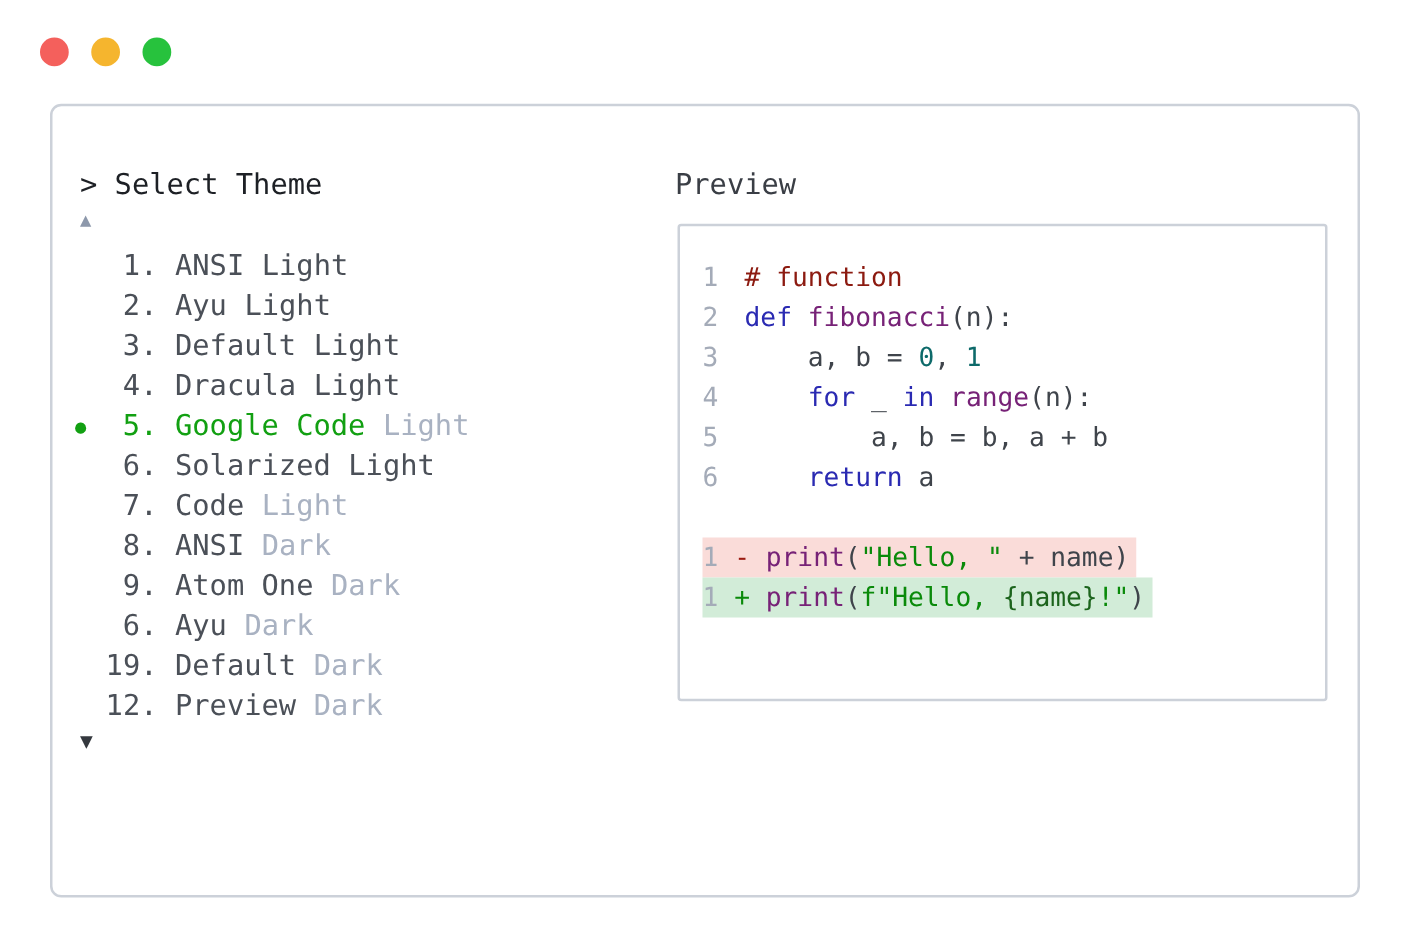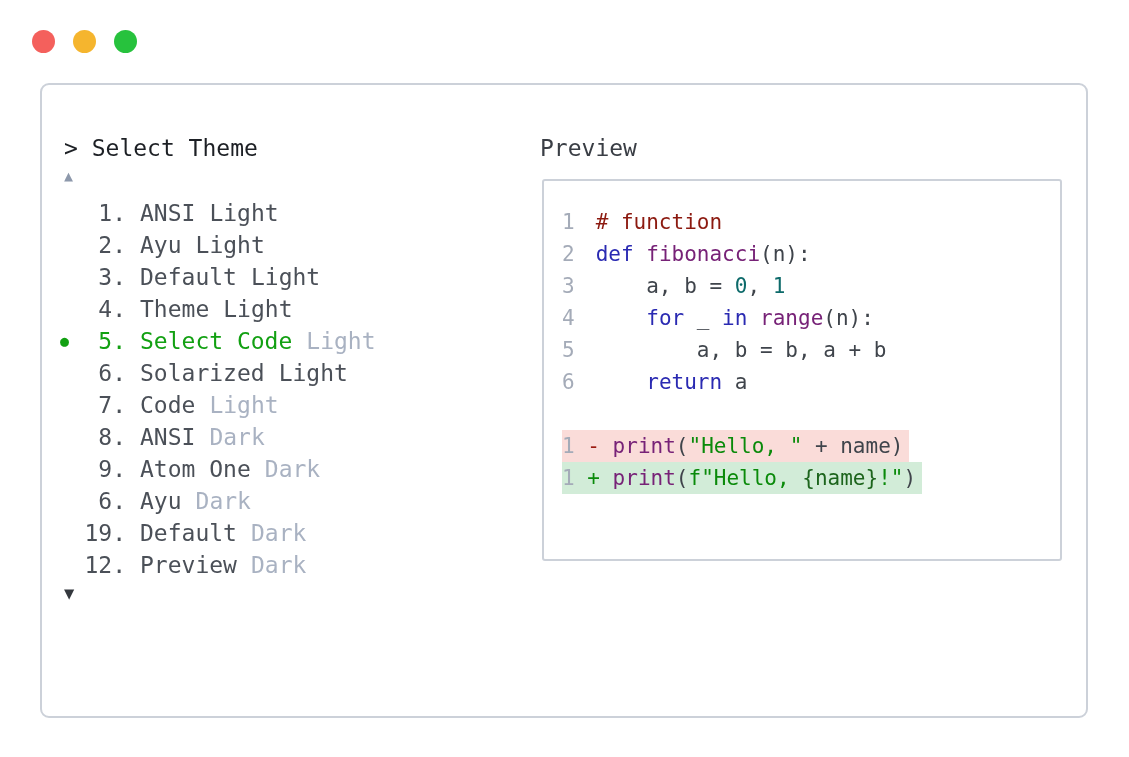--- a/index.html
+++ b/index.html
@@ -81,22 +81,22 @@
   <span class="t-green"></span>
 </div>
 
 <div class="panel">
   <div class="prompt">&gt; Select Theme</div>
   <div class="scroll-up">▲</div>
   <div class="theme-list">
       <div class="row"><span class="bullet"></span><span class="num">1.</span><span class="name">ANSI</span><span class="variant">Light</span></div>
       <div class="row"><span class="bullet"></span><span class="num">2.</span><span class="name">Ayu</span><span class="variant">Light</span></div>
       <div class="row"><span class="bullet"></span><span class="num">3.</span><span class="name">Default</span><span class="variant">Light</span></div>
-      <div class="row"><span class="bullet"></span><span class="num">4.</span><span class="name">Theme</span><span class="variant">Light</span></div>
-      <div class="row selected"><span class="bullet">●</span><span class="num">5.</span><span class="name">Select Code</span><span class="variant muted">Light</span></div>
+      <div class="row"><span class="bullet"></span><span class="num">4.</span><span class="name">Dracula</span><span class="variant">Light</span></div>
+      <div class="row selected"><span class="bullet">●</span><span class="num">5.</span><span class="name">Google Code</span><span class="variant muted">Light</span></div>
       <div class="row"><span class="bullet"></span><span class="num">6.</span><span class="name">Solarized</span><span class="variant">Light</span></div>
       <div class="row"><span class="bullet"></span><span class="num">7.</span><span class="name">Code</span><span class="variant muted">Light</span></div>
       <div class="row"><span class="bullet"></span><span class="num">8.</span><span class="name">ANSI</span><span class="variant muted">Dark</span></div>
       <div class="row"><span class="bullet"></span><span class="num">9.</span><span class="name">Atom One</span><span class="variant muted">Dark</span></div>
       <div class="row"><span class="bullet"></span><span class="num">6.</span><span class="name">Ayu</span><span class="variant muted">Dark</span></div>
       <div class="row"><span class="bullet"></span><span class="num">19.</span><span class="name">Default</span><span class="variant muted">Dark</span></div>
       <div class="row"><span class="bullet"></span><span class="num">12.</span><span class="name">Preview</span><span class="variant muted">Dark</span></div>
     </div>
   <div class="scroll-down">▼</div>
 

